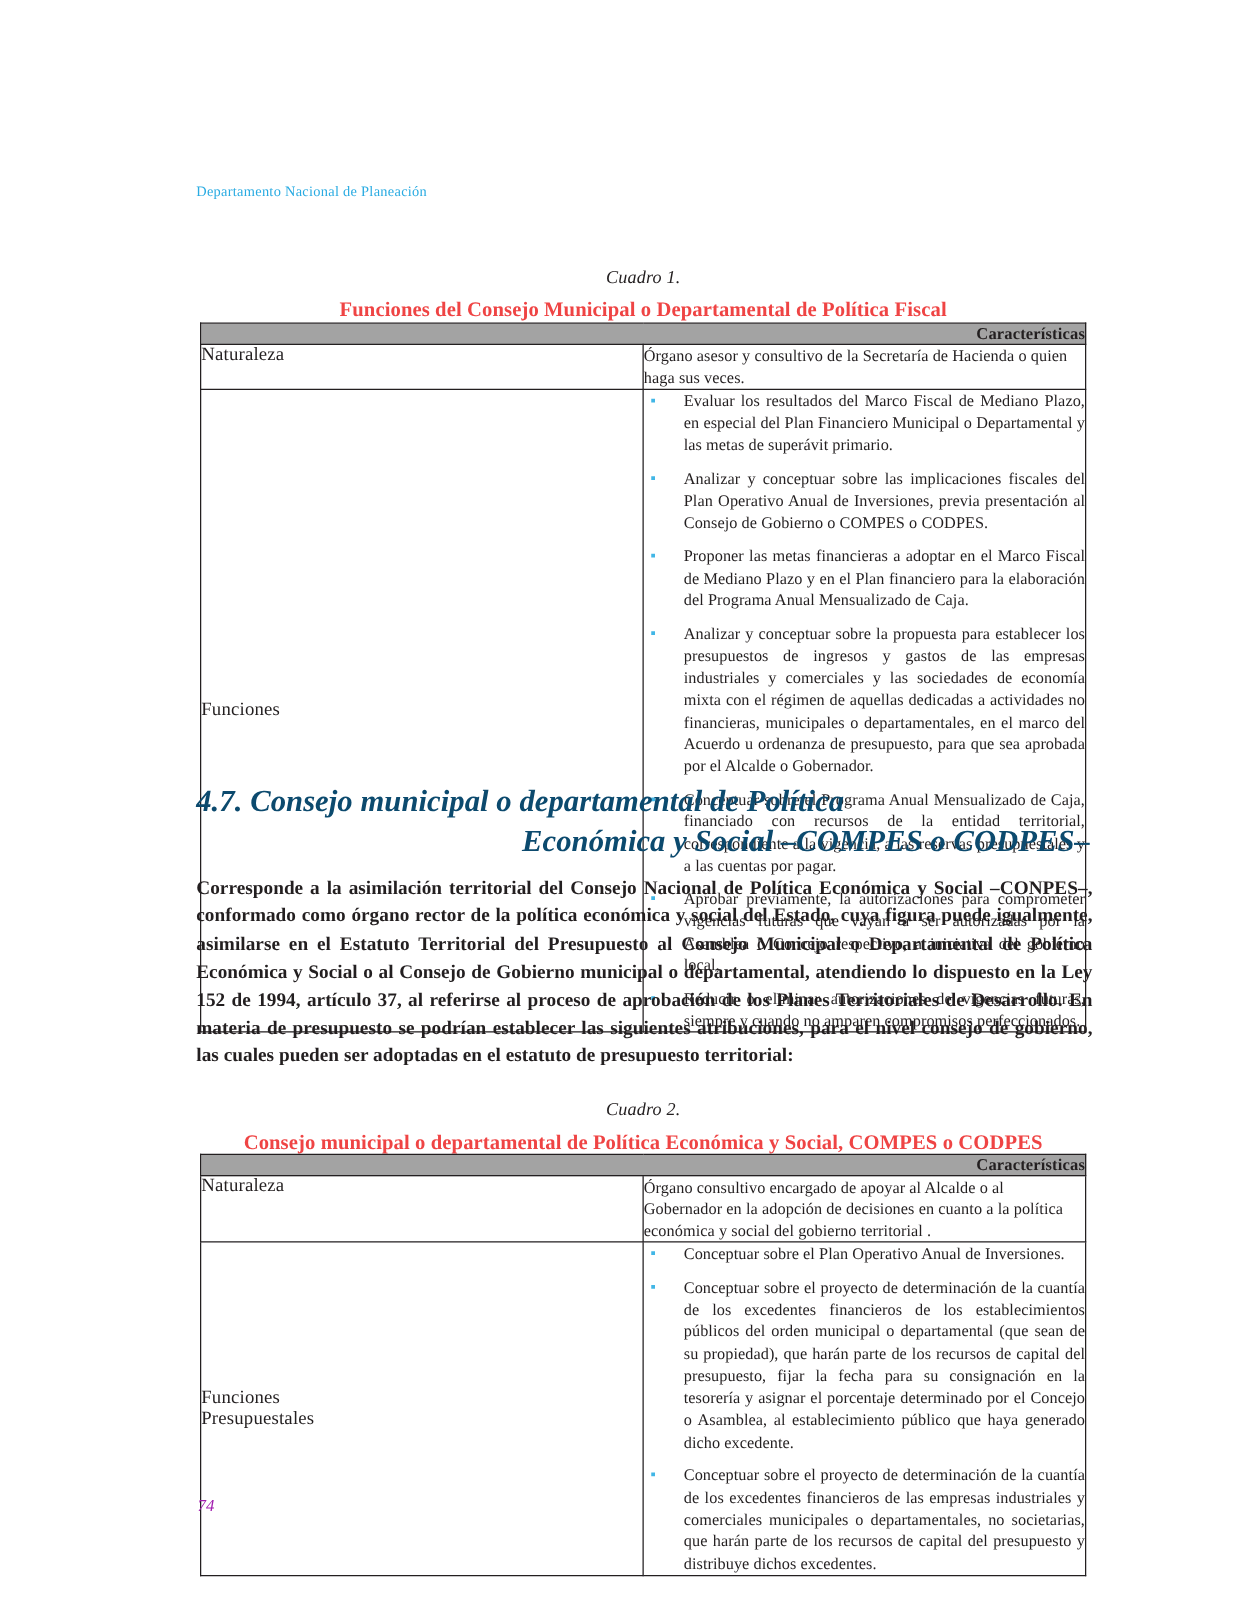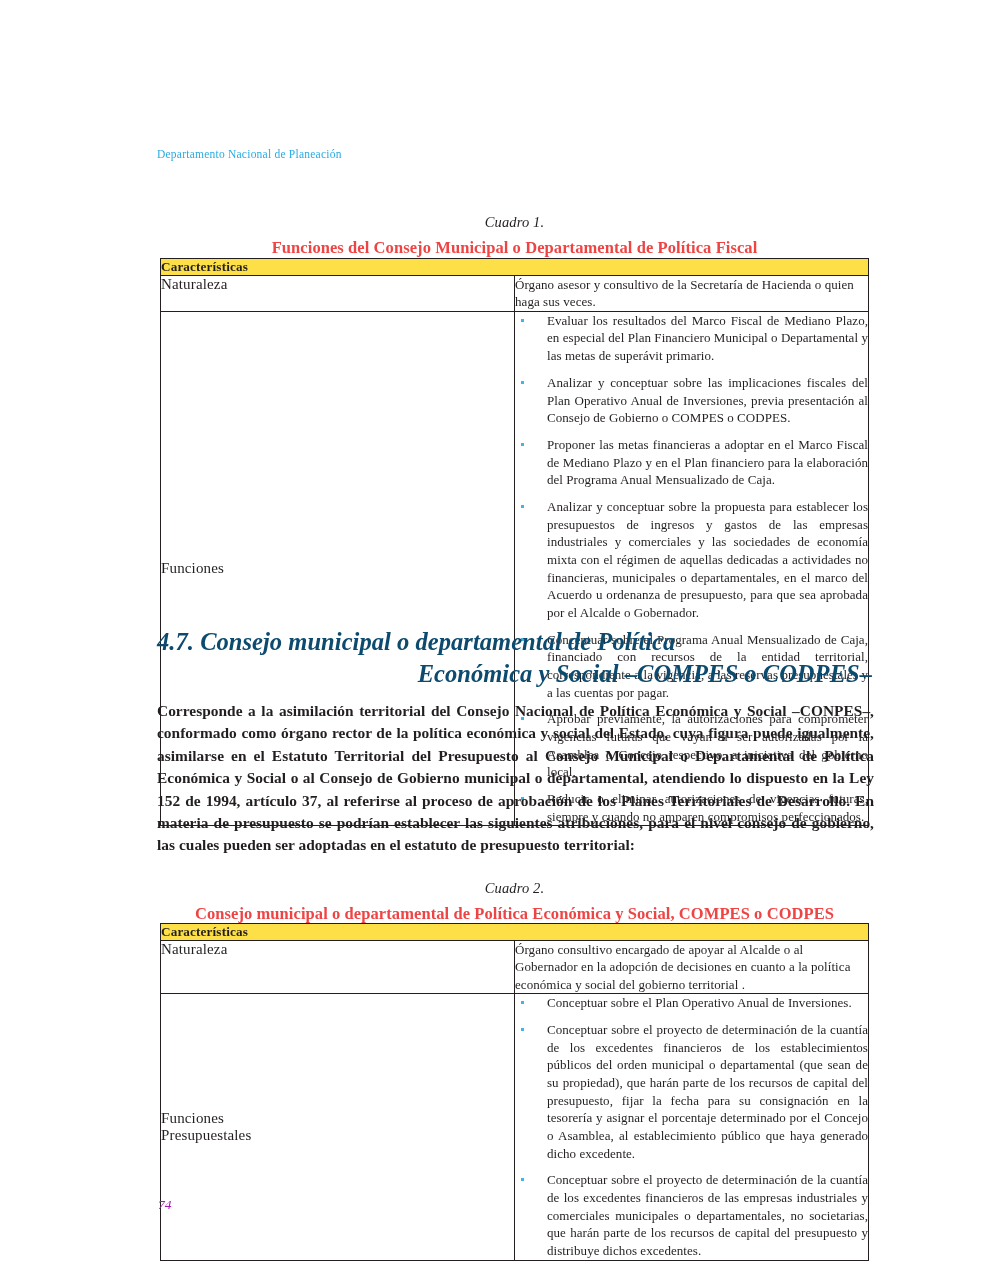--- a/index.html
+++ b/index.html
@@ -57,22 +57,22 @@
     border-collapse: collapse;
     table-layout: fixed;
     border: 1px solid #231f20;
   }
   .doc-table td, .doc-table th {
     border: 1px solid #231f20;
     vertical-align: top;
     padding: 0;
   }
   .th-head {
-    background: #fde047;
-    text-align: left;
+    background: #a3a3a3;
+    text-align: right;
     font-weight: bold;
     font-size: 13.2px;
     padding: 3px 0 4px 0;
     letter-spacing: .01em;
   }
   .cell-label {
     width: 128px;
     font-size: 15px;
     padding: 4px 0 4px 8px;
     letter-spacing: .01em;

